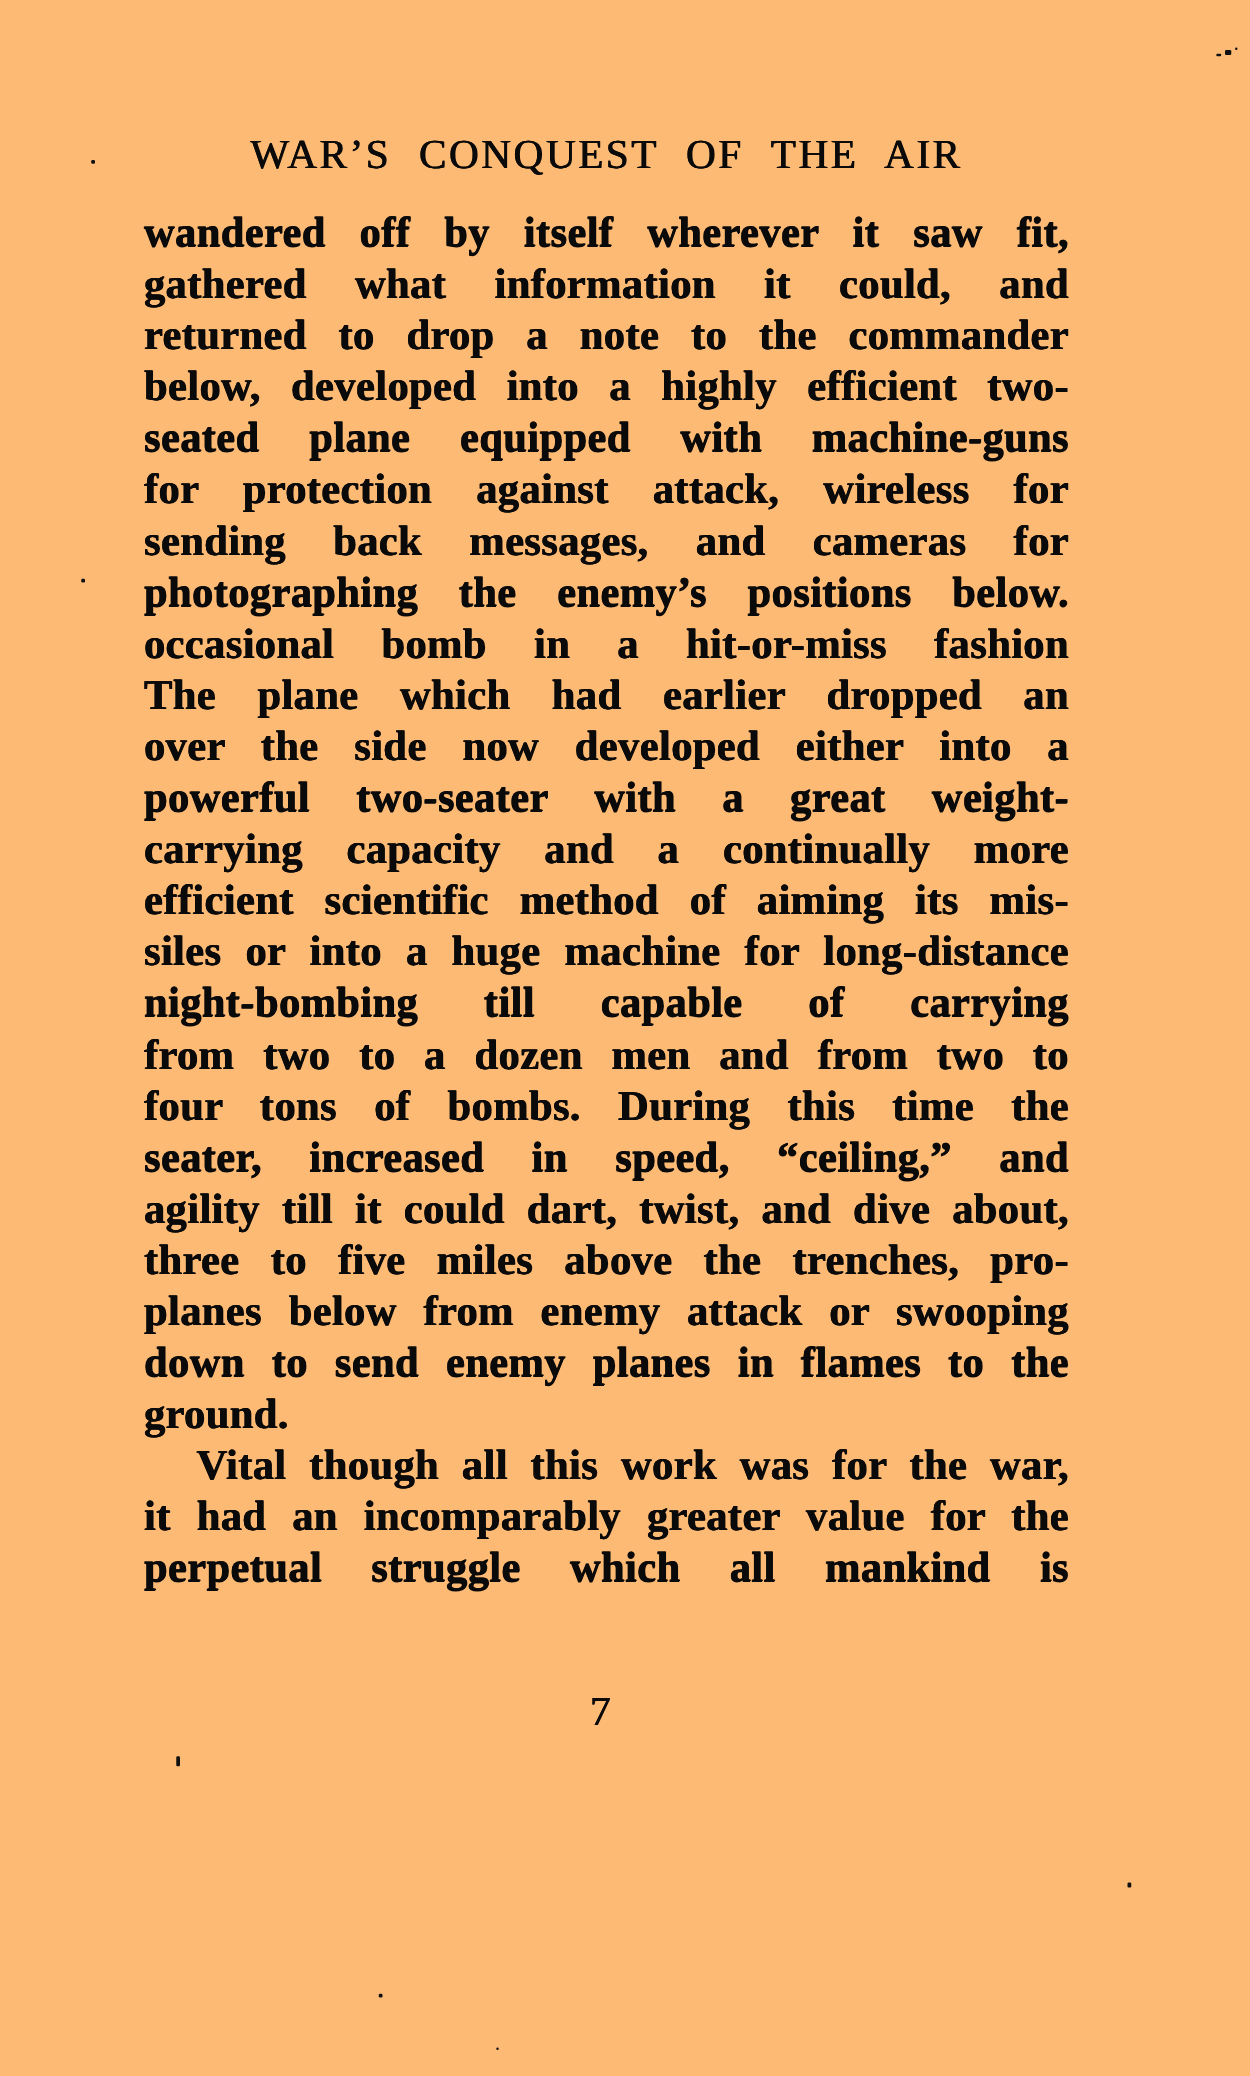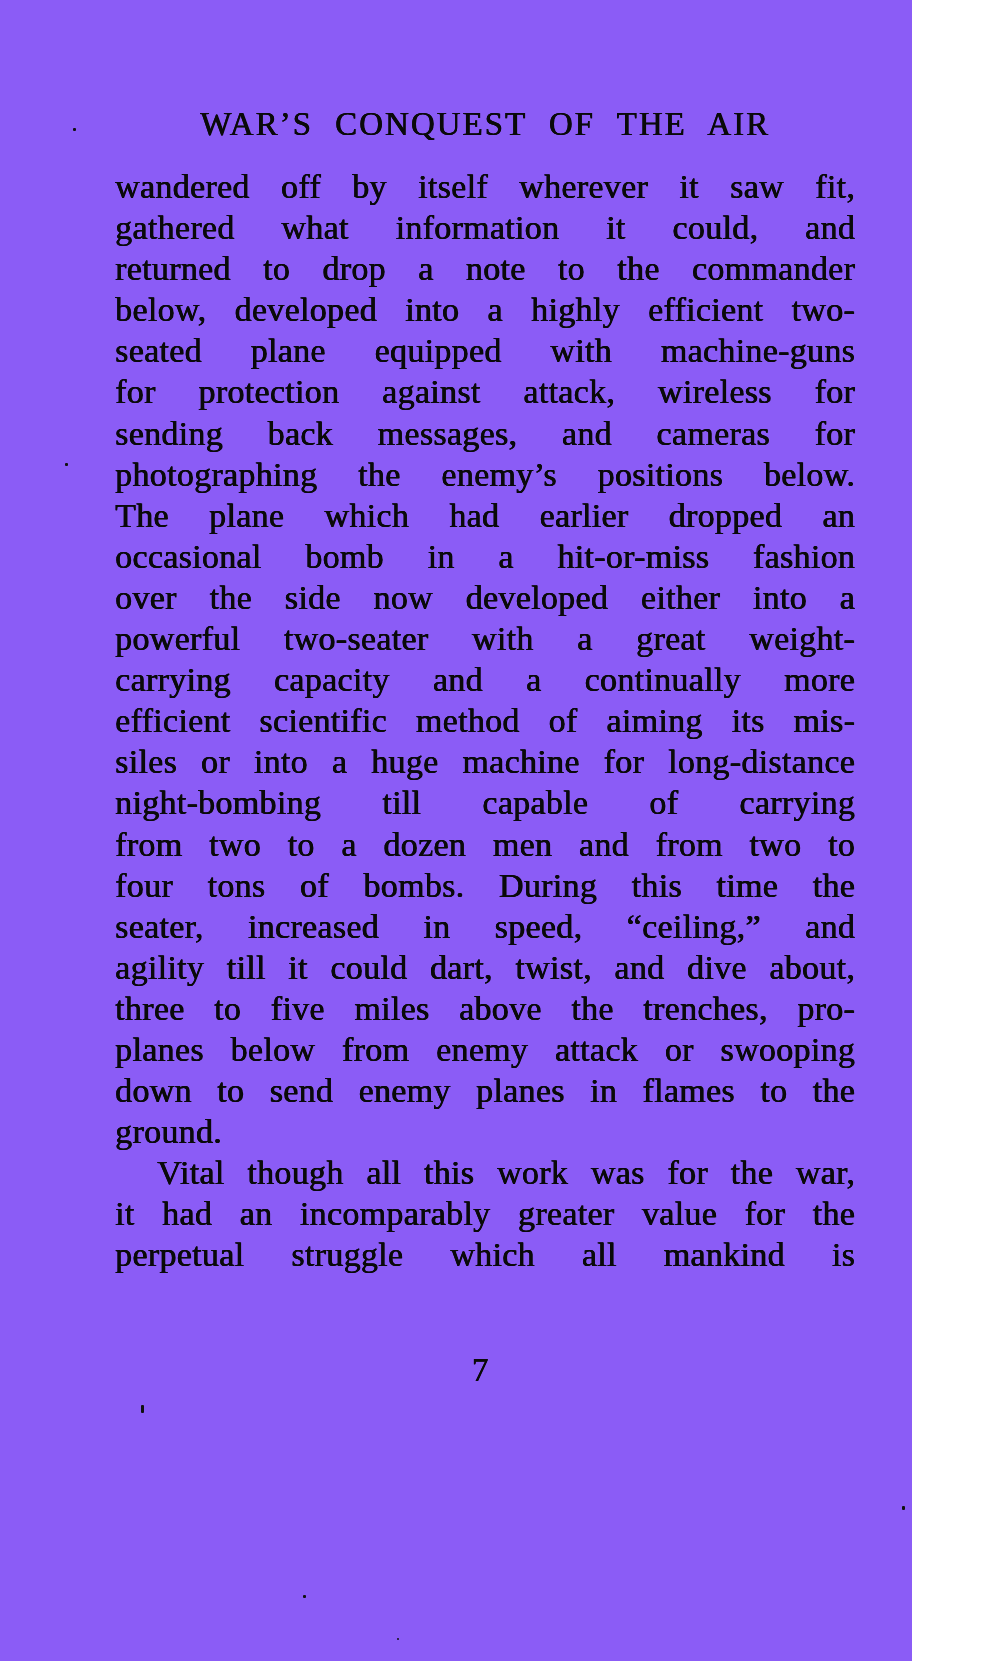--- a/index.html
+++ b/index.html
@@ -2,23 +2,23 @@
 <html><head>
 <meta charset="utf-8">
 <style>
   html, body {
     margin: 0;
     padding: 0;
     background: #ffffff;
   }
   .page {
     position: relative;
-    width: 912px;
+    width: 1000px;
     height: 1661px;
-    background: #8b5cf6;
+    background: #fdba74;
     overflow: hidden;
     font-family: "Liberation Serif", serif;
     color: #0a0a0a;
     
     text-shadow: 0.6px 0 0 currentColor, 0 0.3px 0 currentColor;
   }
   .running-head {
     position: absolute;
     left: 115px;
     top: 106px;
@@ -30,20 +30,21 @@
     white-space: nowrap;
   }
   .text-block {
     position: absolute;
     left: 115px;
     top: 166px;
     width: 740px;
     font-size: 34px;
     line-height: 41.1px;
     letter-spacing: 0.3px;
+    font-weight: bold;
   }
   .text-line {
     height: 41.1px;
     text-align: justify;
     text-align-last: justify;
     white-space: normal;
   }
   .text-line.no-justify {
     text-align: center;
     text-align-last: left;
@@ -73,22 +74,22 @@
 
   <div class="text-block" id="text-block">
       <div class="text-line">wandered off by itself wherever it saw fit,</div>
       <div class="text-line">gathered what information it could, and</div>
       <div class="text-line">returned to drop a note to the commander</div>
       <div class="text-line">below, developed into a highly efficient two-</div>
       <div class="text-line">seated plane equipped with machine-guns</div>
       <div class="text-line">for protection against attack, wireless for</div>
       <div class="text-line">sending back messages, and cameras for</div>
       <div class="text-line">photographing the enemy’s positions below.</div>
+      <div class="text-line">occasional bomb in a hit-or-miss fashion</div>
       <div class="text-line">The plane which had earlier dropped an</div>
-      <div class="text-line">occasional bomb in a hit-or-miss fashion</div>
       <div class="text-line">over the side now developed either into a</div>
       <div class="text-line">powerful two-seater with a great weight-</div>
       <div class="text-line">carrying capacity and a continually more</div>
       <div class="text-line">efficient scientific method of aiming its mis-</div>
       <div class="text-line">siles or into a huge machine for long-distance</div>
       <div class="text-line">night-bombing till capable of carrying</div>
       <div class="text-line">from two to a dozen men and from two to</div>
       <div class="text-line">four tons of bombs. During this time the</div>
       <div class="text-line">seater, increased in speed, “ceiling,” and</div>
       <div class="text-line">agility till it could dart, twist, and dive about,</div>

